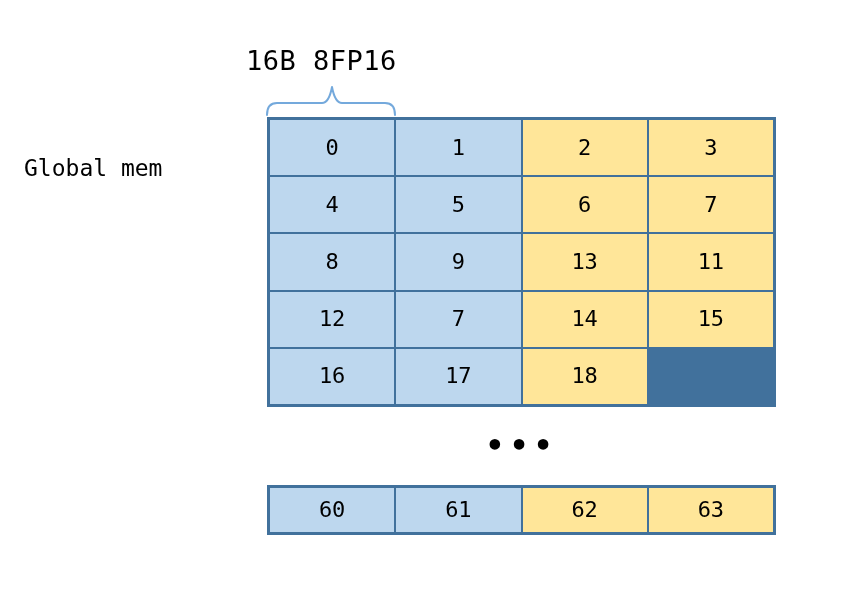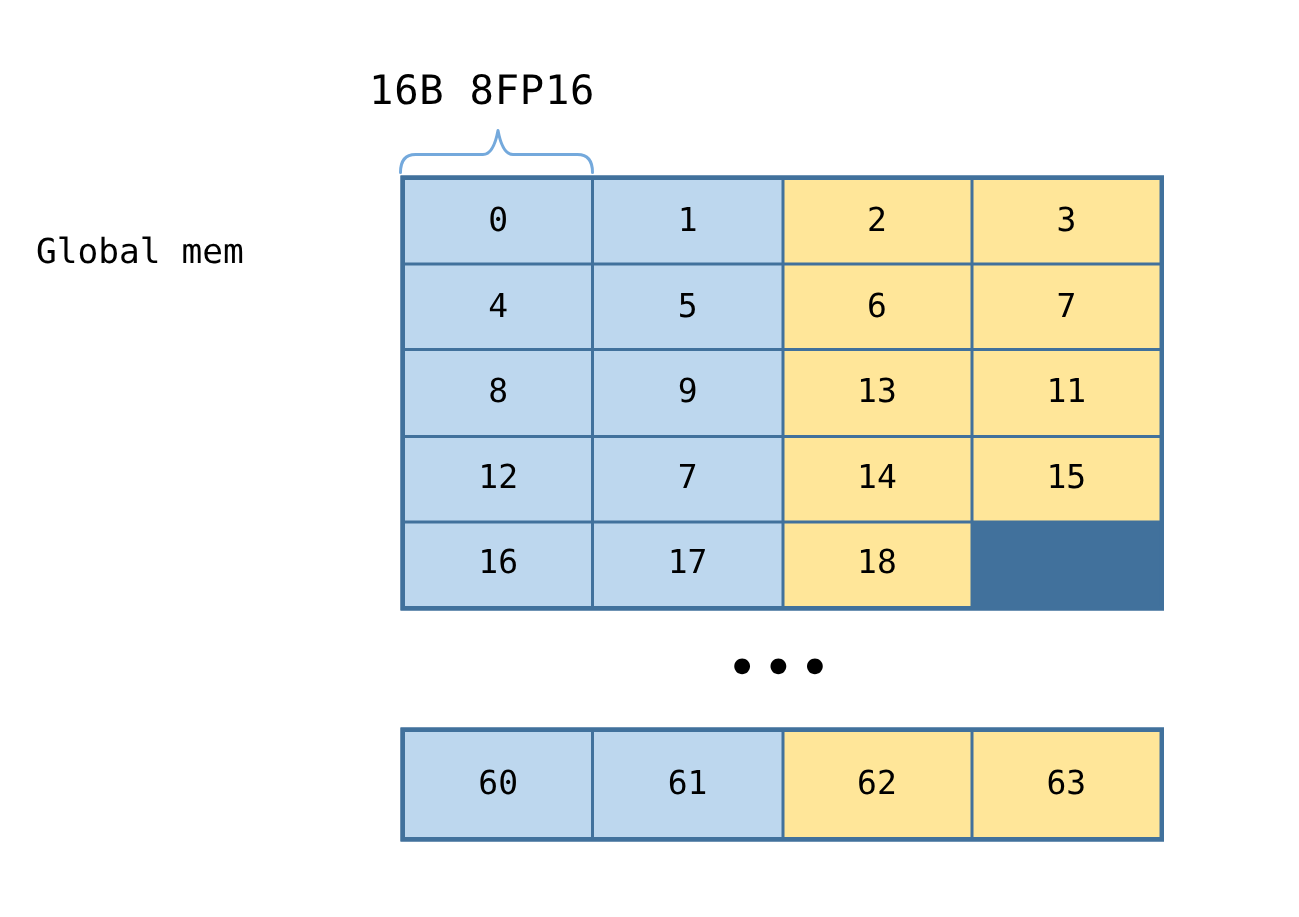--- a/index.html
+++ b/index.html
@@ -60,21 +60,21 @@
     left: 267px;
     top: 117px;
     width: 509px;
     height: 290px;
     grid-template-rows: repeat(5, 1fr);
   }
   .grid.bottom {
     left: 267px;
     top: 485px;
     width: 509px;
-    height: 76px;
+    height: 50px;
     grid-template-rows: 1fr;
   }
   .cell {
     display: flex;
     align-items: center;
     justify-content: center;
     font-size: 22px;
     line-height: 1;
   }
   .cell.blue   { background: var(--blue-fill, #BDD7EE); }

